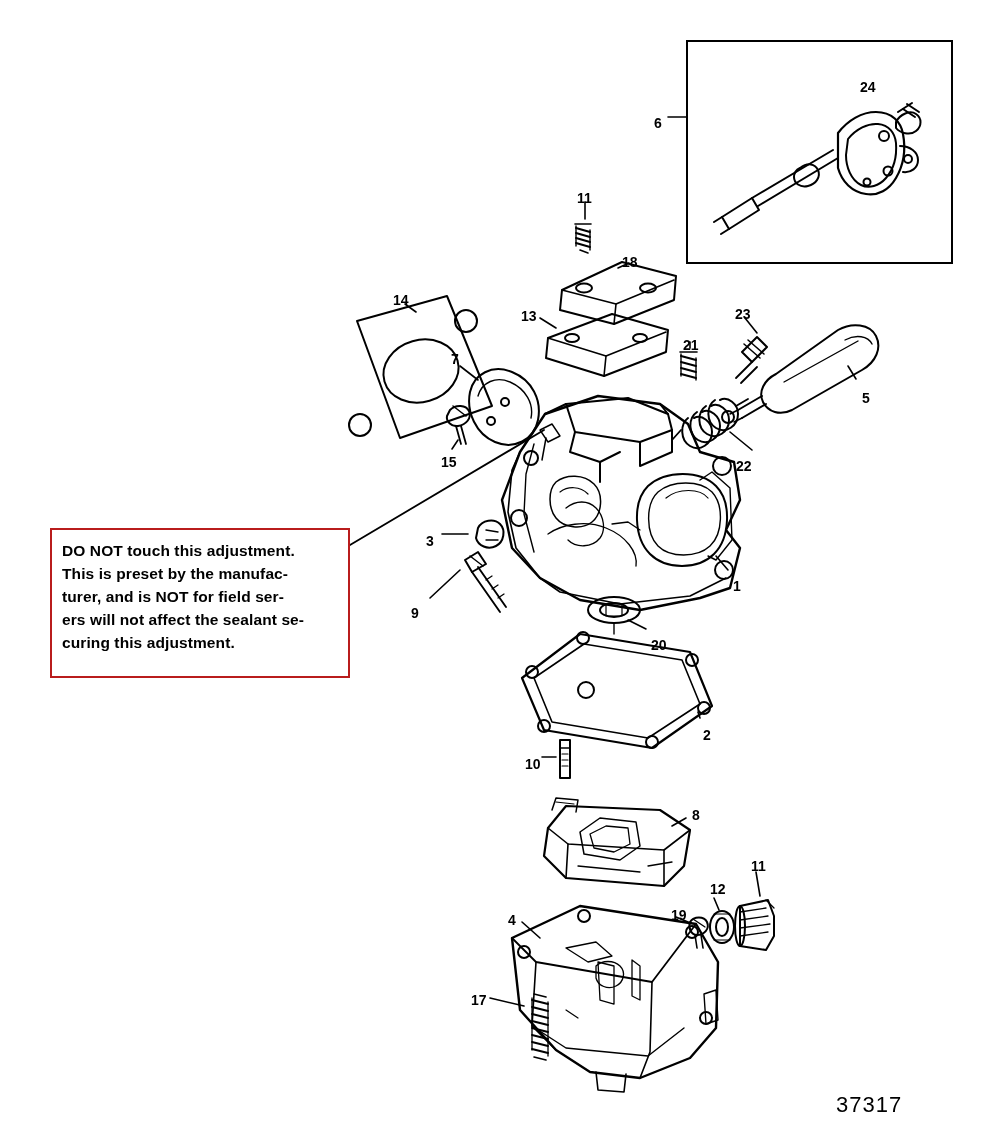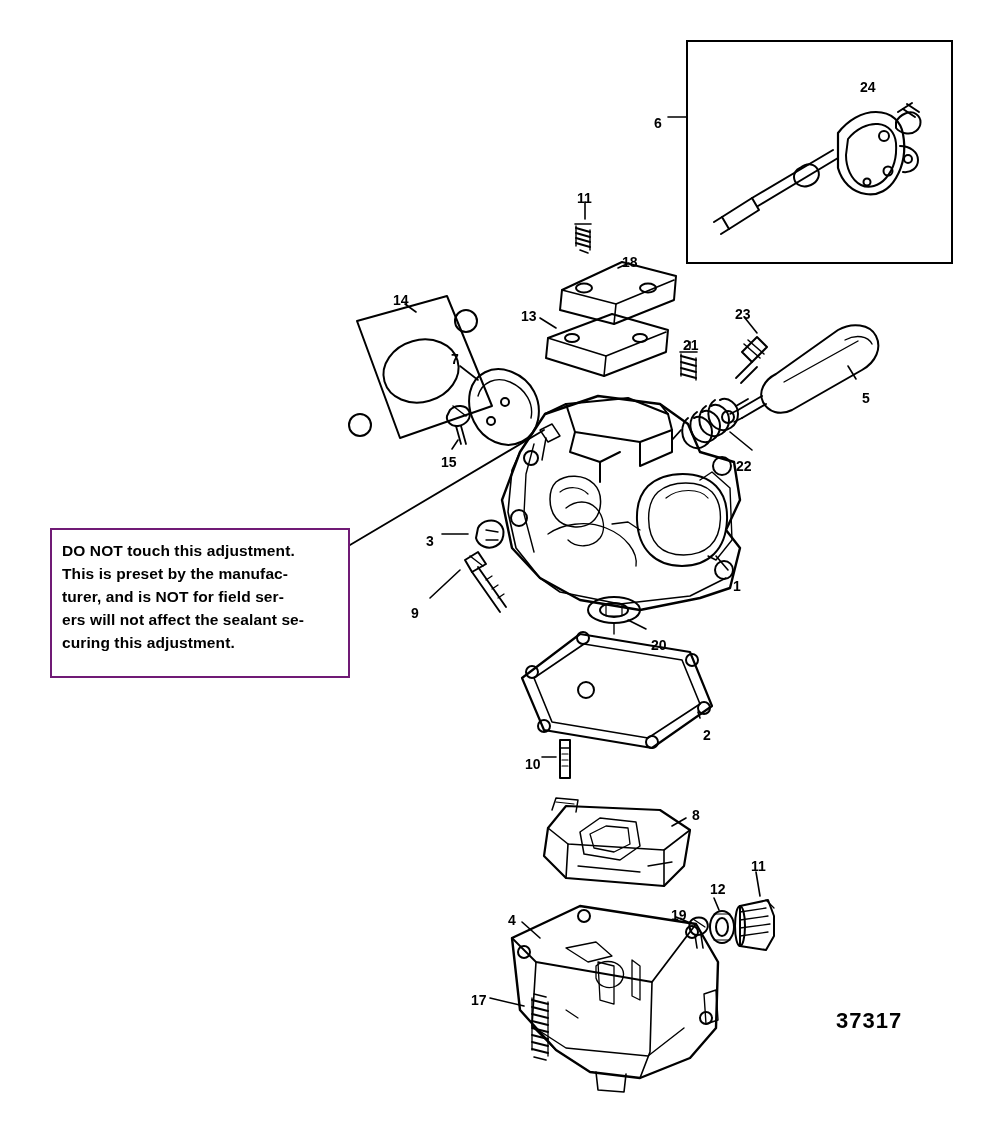--- a/index.html
+++ b/index.html
@@ -33,39 +33,39 @@
     line-height: 19px;
     color: #000;
     white-space: nowrap;
   }
   .note-box {
     position: absolute;
     left: 50px;
     top: 528px;
     width: 300px;
     height: 150px;
-    border: 2px solid #701a75;
+    border: 2px solid #b91c1c;
     background: #ffffff;
     box-sizing: border-box;
     padding: 9px 10px 0 10px;
   }
   .note-text {
     font-family: "Liberation Sans", sans-serif;
     font-weight: bold;
     font-size: 15.5px;
     line-height: 23px;
     color: #000;
     letter-spacing: 0.1px;
   }
   .drawing-no {
     position: absolute;
     left: 836px;
-    top: 1008px;
+    top: 1092px;
     font-family: "Liberation Sans", sans-serif;
-    font-weight: bold;
+    font-weight: normal;
     font-size: 22px;
     letter-spacing: 1px;
     color: #000;
   }
   .inset-frame {
     position: absolute;
     left: 686px;
     top: 40px;
     width: 267px;
     height: 224px;

